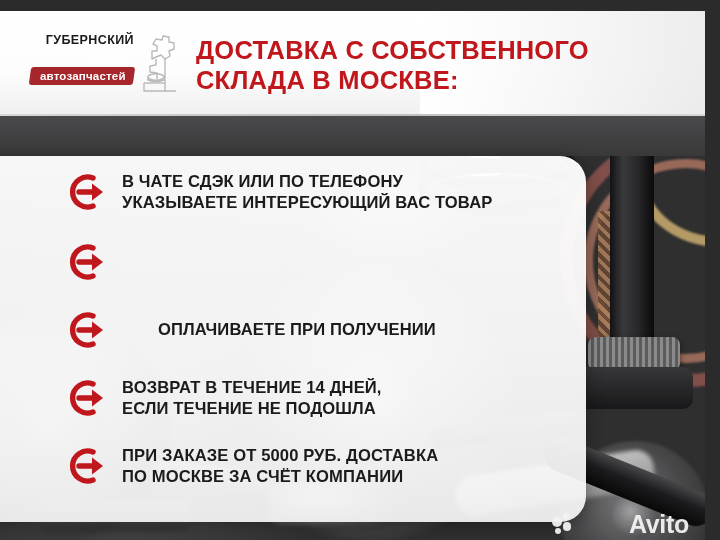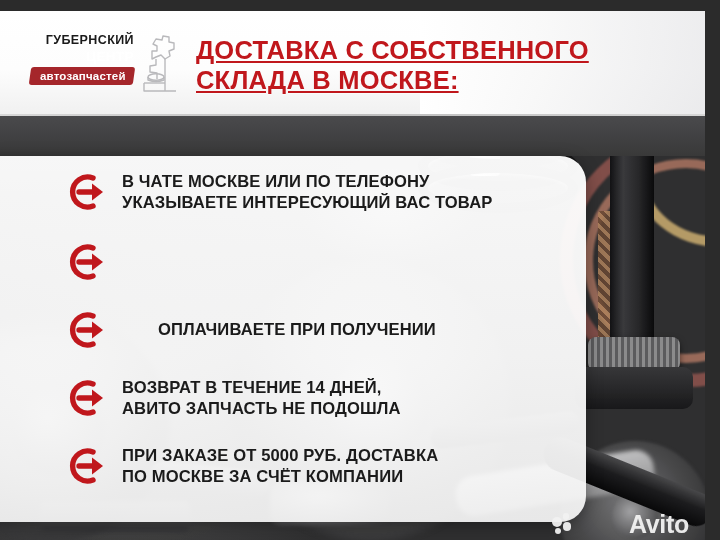--- a/index.html
+++ b/index.html
@@ -180,21 +180,20 @@
   }
   .logo-badge span{display:inline-block;transform:skewX(8deg);}
   .logo-mark{position:absolute;left:110px;top:2px;width:48px;height:62px;}
 
   
   .headline{
     position:absolute;left:196px;top:24px;width:500px;
     color:#c0171c;font-size:25.5px;font-weight:700;line-height:30px;
     letter-spacing:.2px;
     text-shadow:0 1px 0 rgba(255,255,255,.55);
-    text-decoration:underline;
   }
   .headline .hl-line{display:block;white-space:nowrap;}
 
   
   .panel{
     position:absolute;left:-14px;top:145px;width:600px;height:366px;
     background:linear-gradient(180deg,rgba(255,255,255,.96) 0%,rgba(253,253,253,.94) 55%,rgba(246,246,246,.93) 100%);
     border-radius:0 26px 26px 0;
     box-shadow:0 3px 16px rgba(0,0,0,.35);
   }
@@ -300,21 +299,21 @@
 
   <div class="list">
 
     <div class="row r0">
       <svg class="arrow" viewBox="0 0 48 44">
         <path d="M31 8 A15 15 0 1 0 31 36" fill="none" stroke="#c0171c" stroke-width="5.4" stroke-linecap="round"></path>
         <path d="M17 22 L34 22" fill="none" stroke="#c0171c" stroke-width="5.4" stroke-linecap="round"></path>
         <path d="M30 13.5 L41 22 L30 30.5 Z" fill="#c0171c"></path>
       </svg>
       <div class="txt">
-        <span class="ln">В ЧАТЕ МОСКВЕ ИЛИ ПО ТЕЛЕФОНУ</span>
+        <span class="ln">В ЧАТЕ СДЭК ИЛИ ПО ТЕЛЕФОНУ</span>
         <span class="ln">УКАЗЫВАЕТЕ ИНТЕРЕСУЮЩИЙ ВАС ТОВАР</span>
       </div>
     </div>
 
     <div class="row r1">
       <svg class="arrow" viewBox="0 0 48 44">
         <path d="M31 8 A15 15 0 1 0 31 36" fill="none" stroke="#c0171c" stroke-width="5.4" stroke-linecap="round"></path>
         <path d="M17 22 L34 22" fill="none" stroke="#c0171c" stroke-width="5.4" stroke-linecap="round"></path>
         <path d="M30 13.5 L41 22 L30 30.5 Z" fill="#c0171c"></path>
       </svg>
@@ -332,21 +331,21 @@
     </div>
 
     <div class="row r3">
       <svg class="arrow" viewBox="0 0 48 44">
         <path d="M31 8 A15 15 0 1 0 31 36" fill="none" stroke="#c0171c" stroke-width="5.4" stroke-linecap="round"></path>
         <path d="M17 22 L34 22" fill="none" stroke="#c0171c" stroke-width="5.4" stroke-linecap="round"></path>
         <path d="M30 13.5 L41 22 L30 30.5 Z" fill="#c0171c"></path>
       </svg>
       <div class="txt">
         <span class="ln">ВОЗВРАТ В ТЕЧЕНИЕ 14 ДНЕЙ,</span>
-        <span class="ln">АВИТО ЗАПЧАСТЬ НЕ ПОДОШЛА</span>
+        <span class="ln">ЕСЛИ ТЕЧЕНИЕ НЕ ПОДОШЛА</span>
       </div>
     </div>
 
     <div class="row r4">
       <svg class="arrow" viewBox="0 0 48 44">
         <path d="M31 8 A15 15 0 1 0 31 36" fill="none" stroke="#c0171c" stroke-width="5.4" stroke-linecap="round"></path>
         <path d="M17 22 L34 22" fill="none" stroke="#c0171c" stroke-width="5.4" stroke-linecap="round"></path>
         <path d="M30 13.5 L41 22 L30 30.5 Z" fill="#c0171c"></path>
       </svg>
       <div class="txt">

